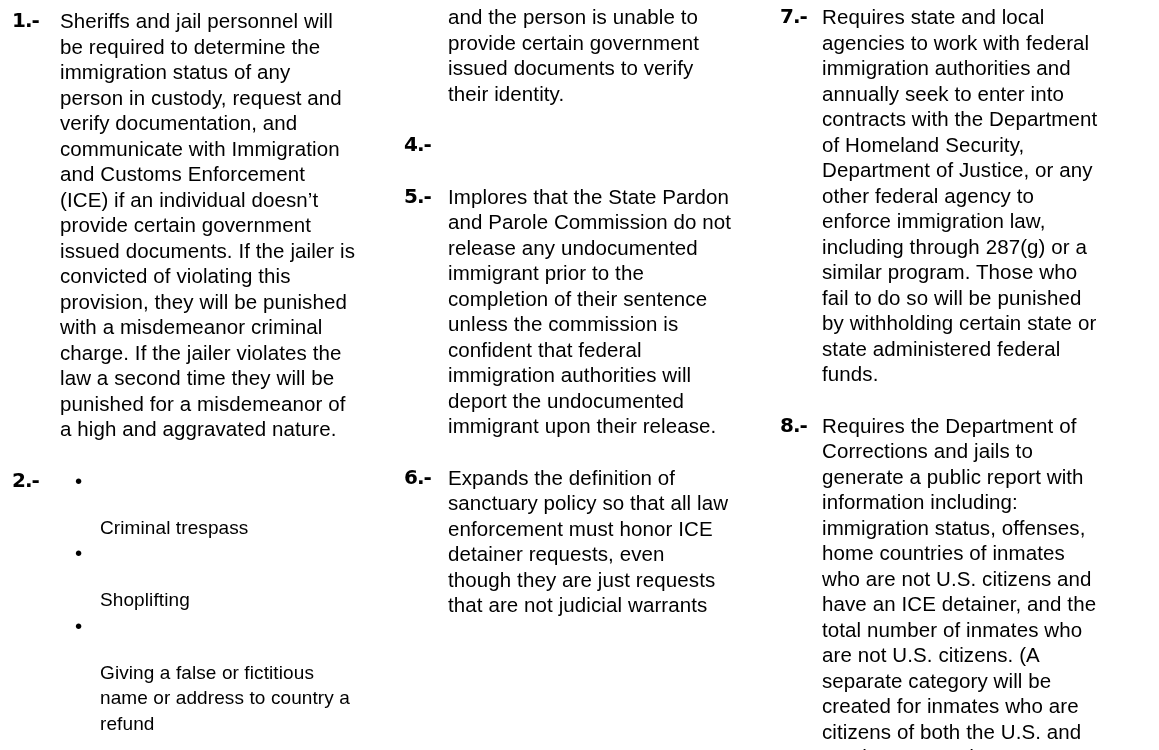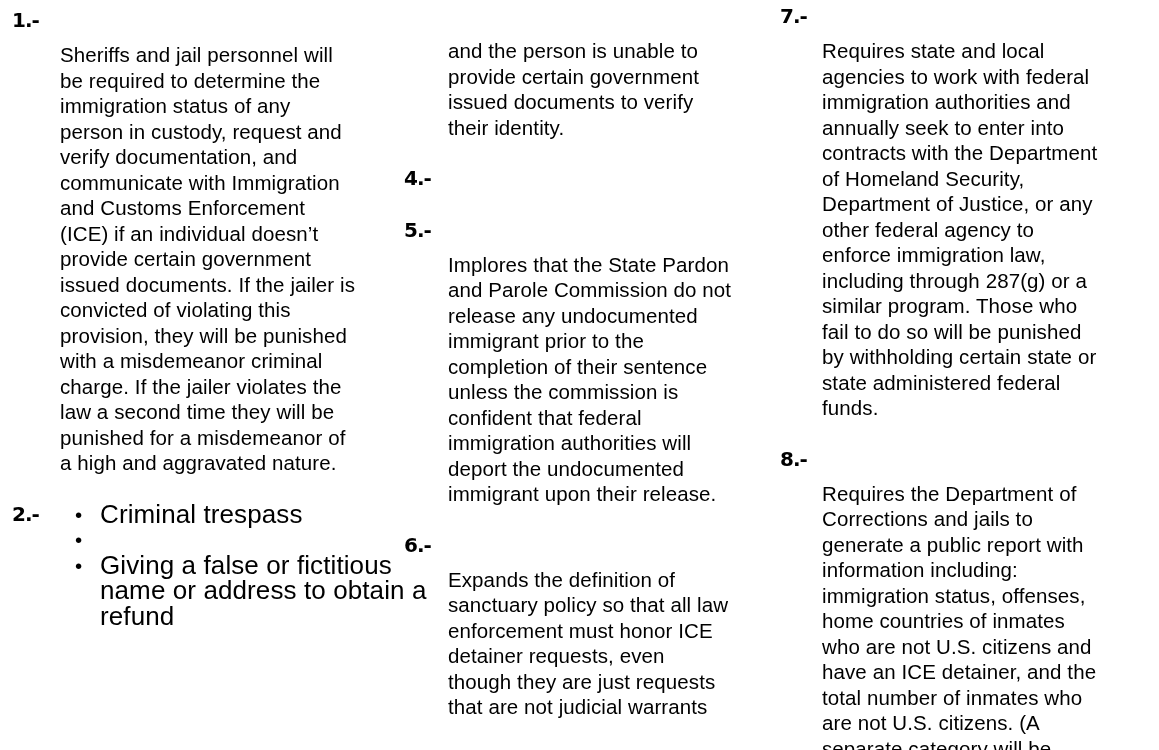--- a/index.html
+++ b/index.html
@@ -43,41 +43,41 @@
   #col-1 .marker { width: 48px; }
   #col-2 .marker { width: 44px; }
   #col-3 .marker { width: 42px; }
 
   .itext {
     flex: 1 1 auto;
     font-size: 20.5px;
     line-height: 25.5px;
     white-space: pre;
     letter-spacing: 0.1px;
-    margin-top: 34px;
   }
 
   .bullets { margin-top: 0; }
   .bullet-row {
     display: flex;
     align-items: flex-start;
     padding-left: 15px;
   }
   .bullet-dot {
     flex: 0 0 25px;
     width: 25px;
     font-size: 20.5px;
     line-height: 25.5px;
   }
   .bullet-text {
     flex: 1 1 auto;
-    font-size: 26px;
+    font-size: 19px;
     line-height: 25.5px;
     white-space: pre;
     letter-spacing: 0.1px;
+    margin-top: 47px;
   }
 </style>
 </head>
 <body>
 
 <div class="page">
 
   <div class="column" id="col-1">
     <div class="item">
       <span class="marker">1.-</span>
@@ -102,25 +102,26 @@
     <div class="item">
       <span class="marker">2.-</span>
       <div style="flex:1 1 auto;">
         <div class="bullets">
           <div class="bullet-row">
             <span class="bullet-dot">•</span>
             <div class="bullet-text">Criminal trespass</div>
           </div>
           <div class="bullet-row">
             <span class="bullet-dot">•</span>
+            <div class="bullet-text">Shoplifting</div>
           </div>
           <div class="bullet-row">
             <span class="bullet-dot">•</span>
             <div class="bullet-text">Giving a false or fictitious
-name or address to obtain a
+name or address to country a
 refund</div>
           </div>
         </div>
       </div>
     </div>
   </div>
 
   <div class="column" id="col-2">
     <div class="item">
       <span class="marker"></span>

